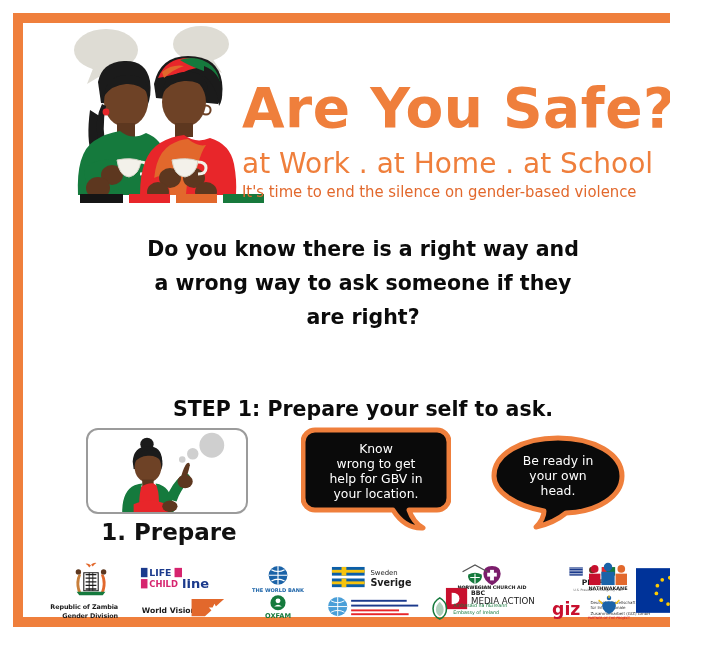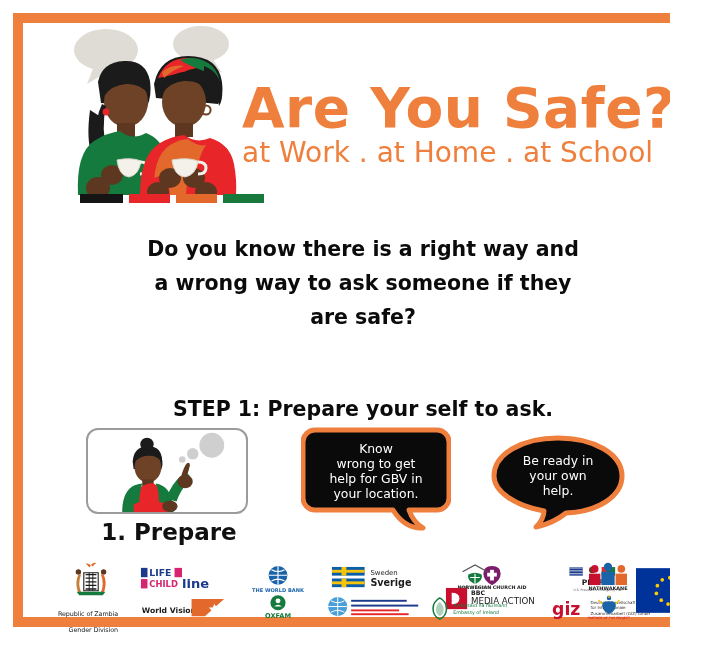--- a/index.html
+++ b/index.html
@@ -57,21 +57,21 @@
     color: #ef7f3c;
     letter-spacing: 0.5px;
     white-space: nowrap;
   }
   .title-sub {
     font-family: "DejaVu Sans", sans-serif;
     font-size: 28px;
     line-height: 32px;
     color: #ef7f3c;
     white-space: nowrap;
-    margin-top: 1px;
+    margin-top: 12px;
   }
   .title-tag {
     font-family: "DejaVu Sans Condensed", "DejaVu Sans", sans-serif;
     font-size: 16.5px;
     line-height: 19px;
     color: #e2682c;
     white-space: nowrap;
     margin-top: 2px;
   }
   .colorbar {
@@ -170,23 +170,23 @@
   }
   .logo-cell {
     position: absolute;
     text-align: right;
     font-family: "DejaVu Sans", sans-serif;
     color: #222;
     line-height: 1.1;
   }
   .logo-cap {
     font-size: 6.4px;
-    font-weight: normal;
+    font-weight: bold;
     color: #1b1b1b;
-    margin-top: 9px;
+    margin-top: 2px;
     letter-spacing: -0.1px;
   }
 </style>
 </head>
 <body>
 
 <div id="poster">
 
   <div class="frame"></div>
 
@@ -265,27 +265,28 @@
     <div class="colorbar">
       <span class="cb0"></span>
       <span class="cb1"></span>
       <span class="cb2"></span>
       <span class="cb3"></span>
     </div>
 
     <div class="title-block">
       <div class="title-main">Are You Safe?</div>
       <div class="title-sub">at Work . at Home . at School</div>
+      <div class="title-tag">It's time to end the silence on gender-based violence</div>
     </div>
   </div>
 
   <div class="bodycopy">
     <p class="para">Do you know there is a right way and</p>
     <p class="para">a wrong way to ask someone if they</p>
-    <p class="para">are safe?</p>
+    <p class="para">are right?</p>
     <div class="gap-lg"></div>
     <div class="gap-md"></div>
     <p class="para">STEP 1: Prepare your self to ask.</p>
   </div>
 
   <div class="steprow">
 
     <div class="prepare-card">
       <svg viewBox="0 0 162 86" width="158" height="82">
 
@@ -335,21 +336,21 @@
 
     <div class="bubble bubble-2">
       <svg viewBox="0 0 136 102" width="136" height="102">
         <path d="M68 4 C104 4 132 20 132 42 C132 62 108 78 76 79
                  q-12 10 -30 14 q8 -8 8 -16 C26 72 4 58 4 42 C4 20 32 4 68 4 Z" fill="#0a0a0a" stroke="#ef7f3c" stroke-width="5" stroke-linejoin="round"></path>
       </svg>
       <div class="btext">
         <span>
           <span>Be ready in</span><br>
           <span>your own</span><br>
-          <span>help.</span>
+          <span>head.</span>
         </span>
       </div>
     </div>
   </div>
 
   <div class="logostrip">
 
     <div class="logo-cell" style="left:6px; top:2px; width:86px;">
       <svg viewBox="0 0 60 40" width="54" height="36">
         <path d="M30 4 q-3 -3 -6 -2 q3 2 4 4 Z" fill="#e2682c"></path>

